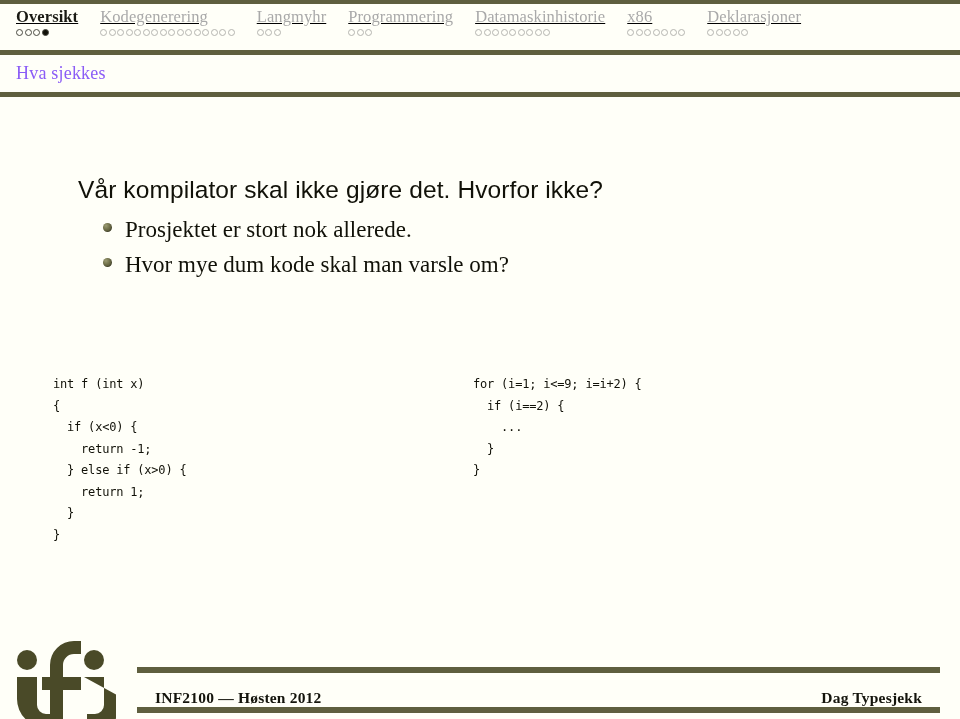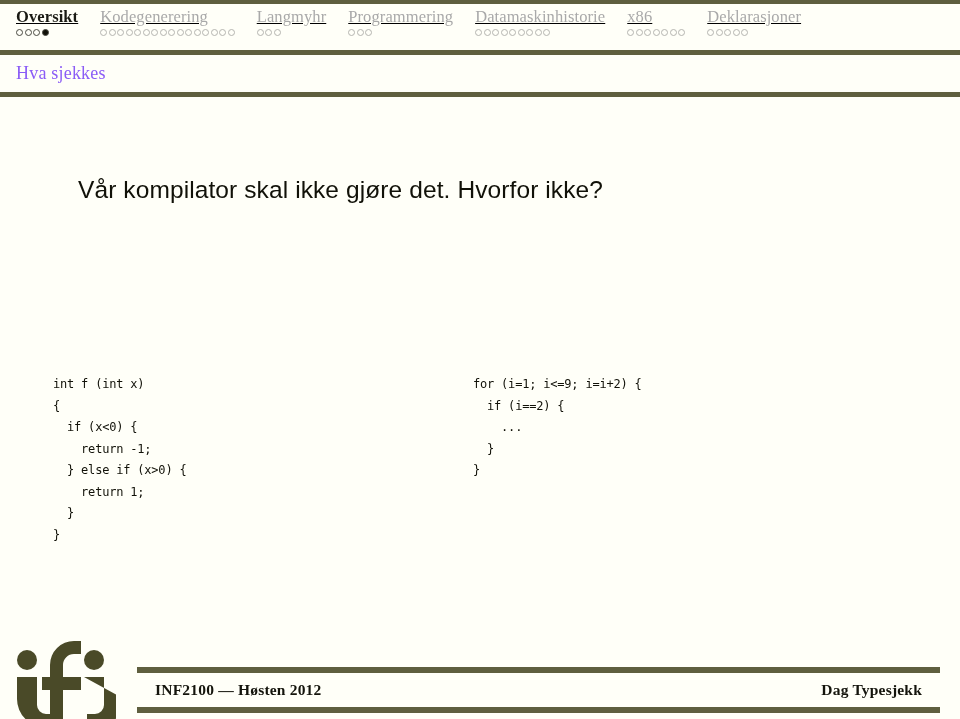--- a/index.html
+++ b/index.html
@@ -192,21 +192,21 @@
   }
   .footer-rule {
     background: #5f5f3f;
     height: 6px;
     width: 100%;
   }
   .footer-rule-top { margin-bottom: 0; }
   .footer-text-row {
     display: flex;
     justify-content: space-between;
-    align-items: center;
+    align-items: flex-end;
     height: 34px;
     padding: 0 18px 0 18px;
     box-sizing: border-box;
   }
   .footer-text {
     font-family: "Liberation Serif", "DejaVu Serif", serif;
     font-size: 15.5px;
     font-weight: bold;
     color: #14140c;
     letter-spacing: 0.2px;
@@ -312,20 +312,30 @@
     <span class="subtitle-text">Hva sjekkes</span>
   </div>
 
   <div class="rule-olive rule-bottom"></div>
 </div>
 
 <div class="slide-body">
 
   <div class="content-block">
     <div class="lead-line">Vår kompilator skal ikke gjøre det. Hvorfor ikke?</div>
+    <ul class="bullet-list" id="bullet-list">
+        <li class="bullet-item">
+          <span class="bullet-marker"></span>
+          <span class="bullet-text">Prosjektet er stort nok allerede.</span>
+        </li>
+        <li class="bullet-item">
+          <span class="bullet-marker"></span>
+          <span class="bullet-text">Hvor mye dum kode skal man varsle om?</span>
+        </li>
+      </ul>
   </div>
 
   <div class="code-area">
     <pre class="code-col code-left">int f (int x)
 {
   if (x&lt;0) {
     return -1;
   } else if (x&gt;0) {
     return 1;
   }

